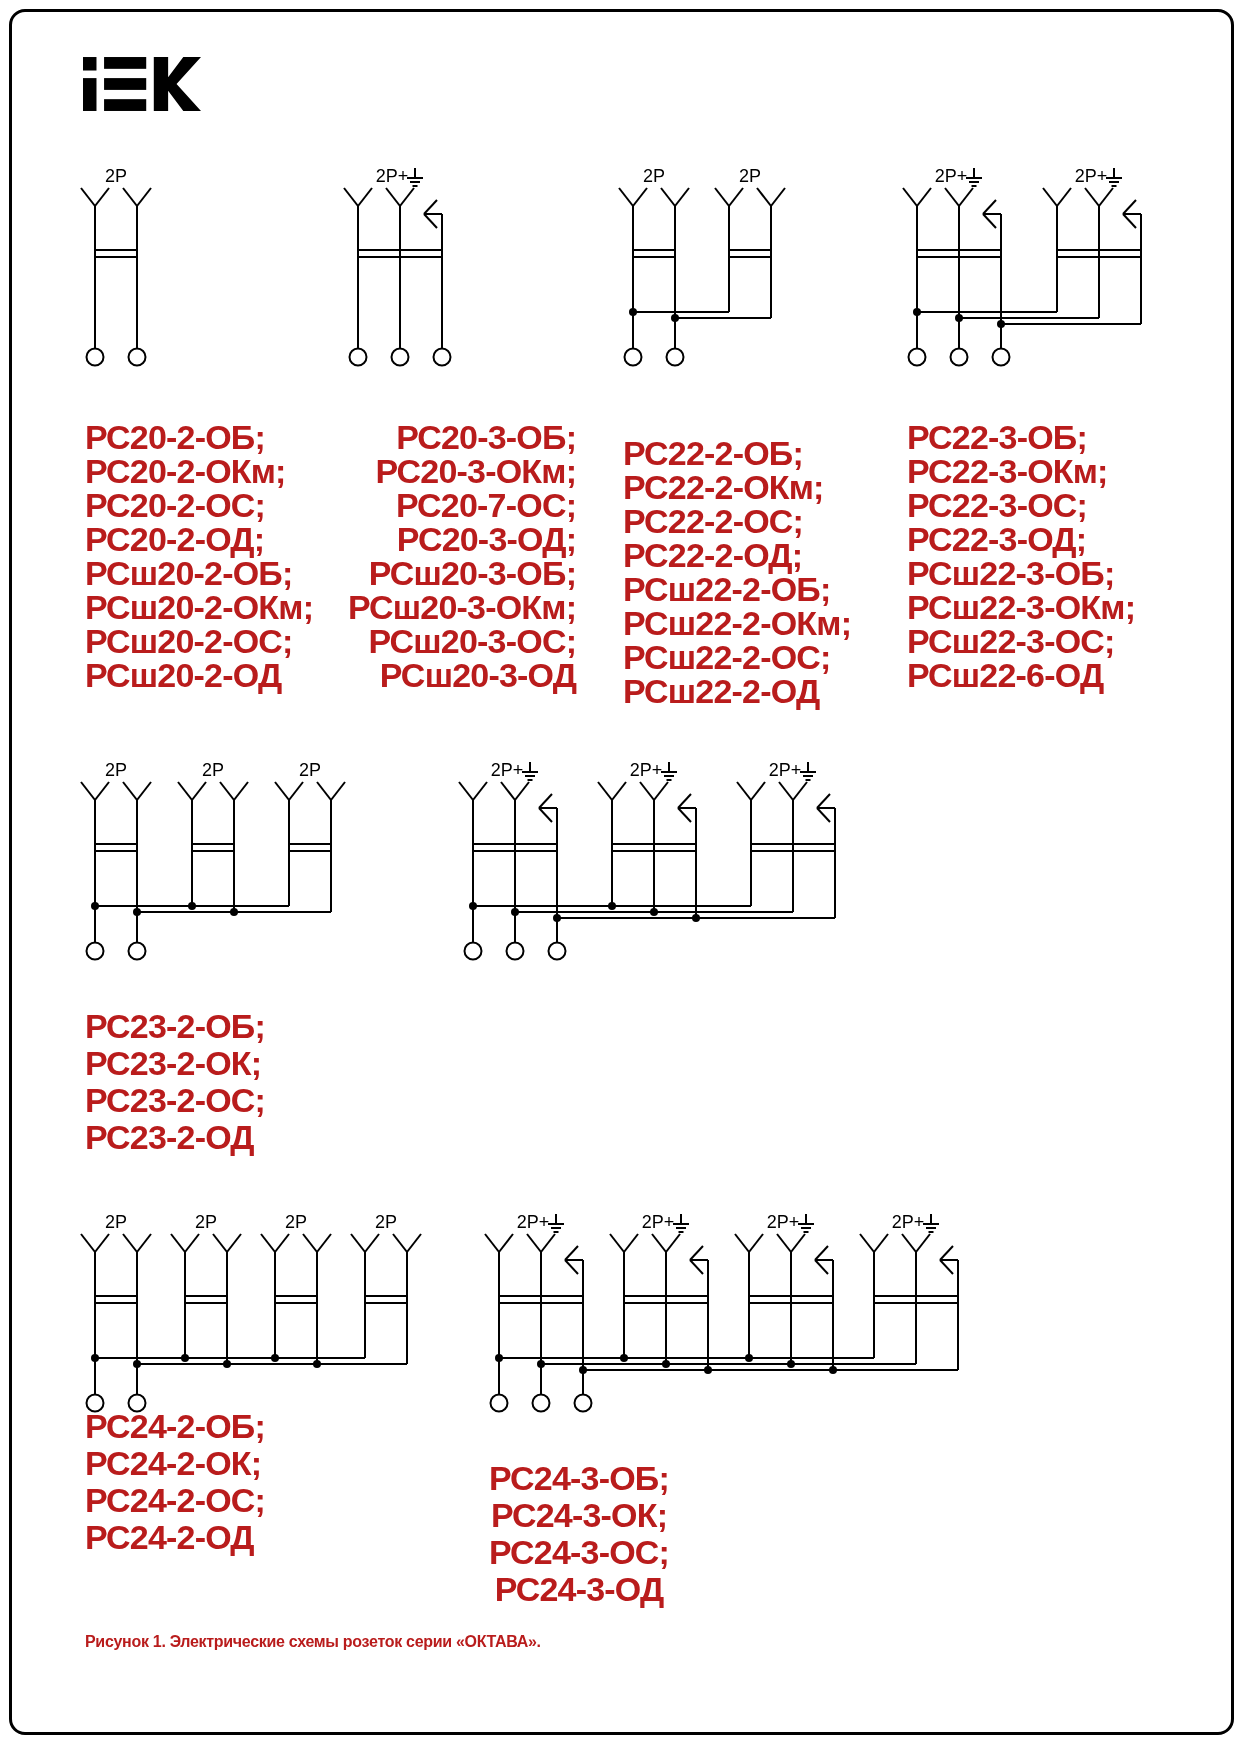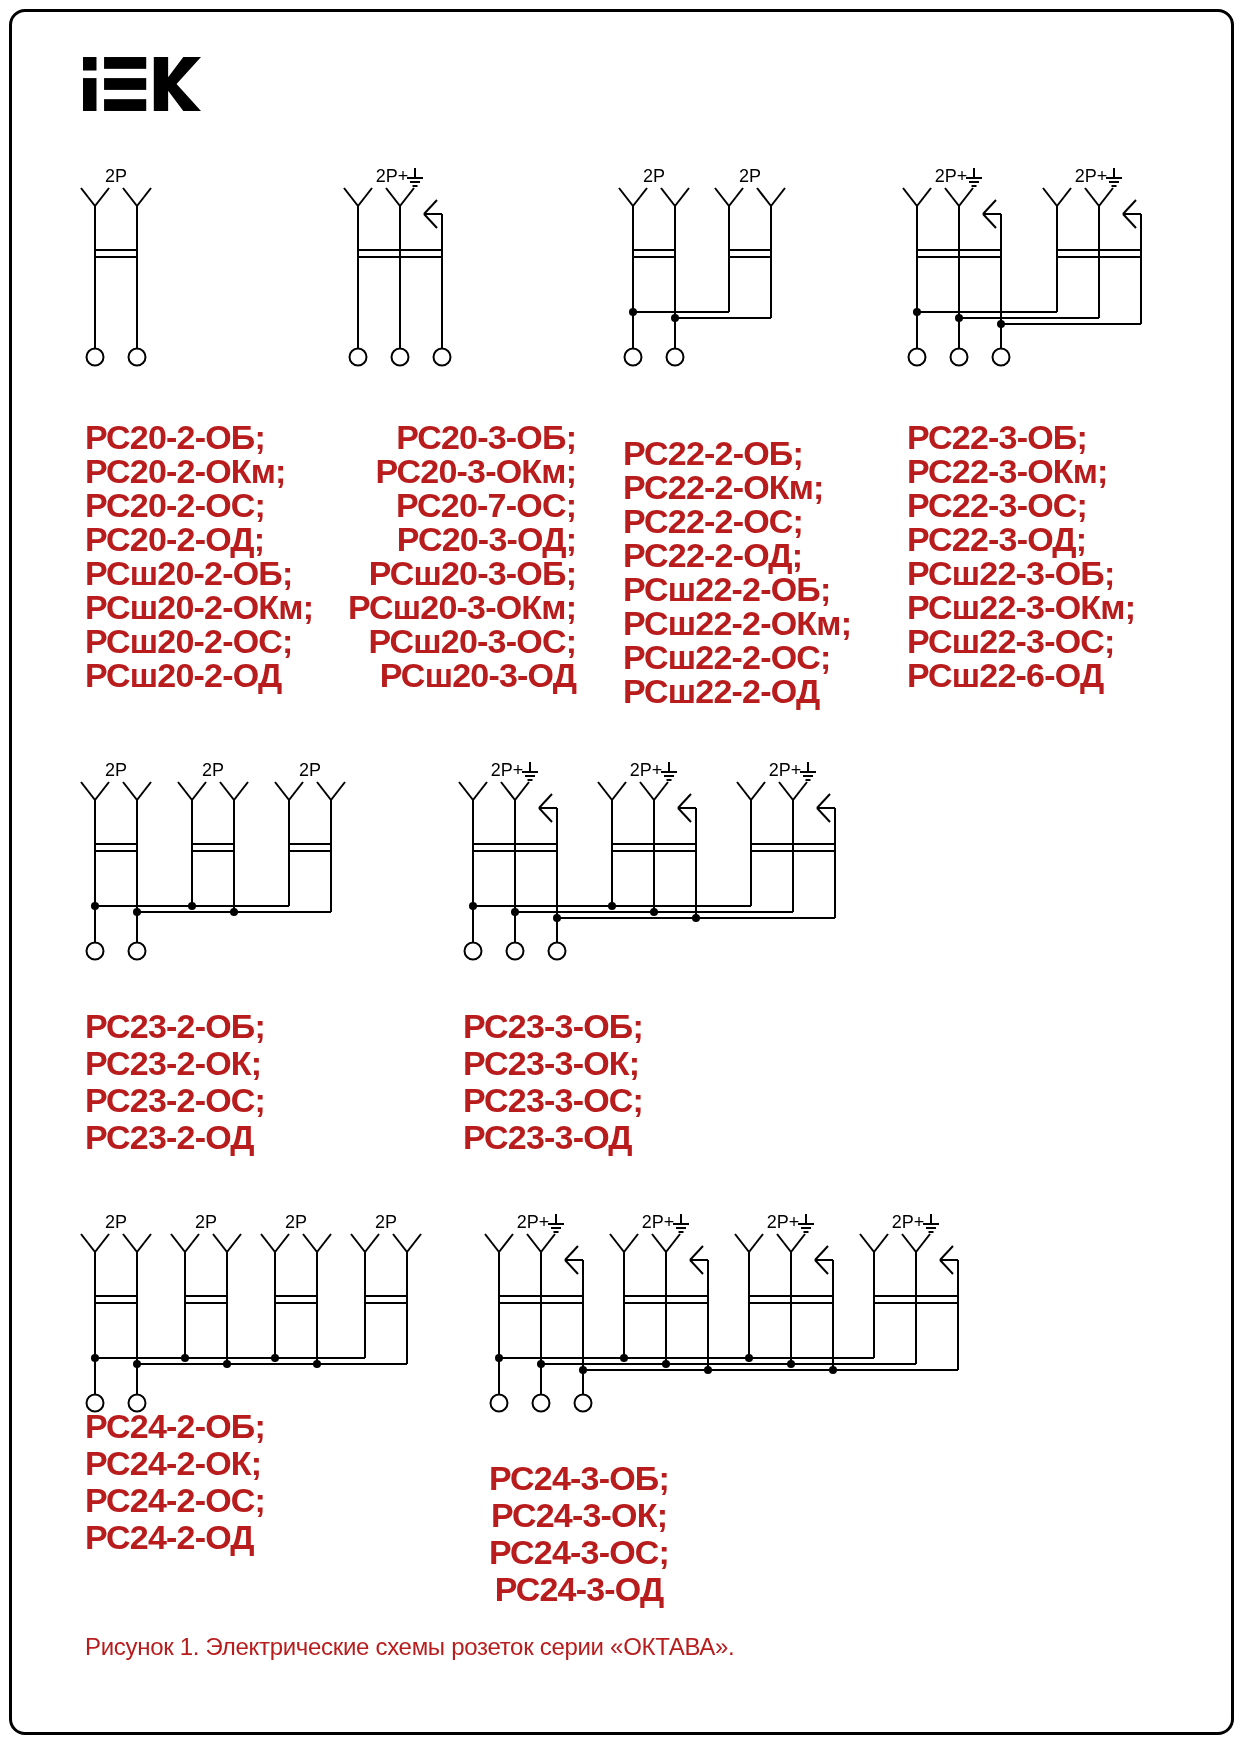--- a/index.html
+++ b/index.html
@@ -12,21 +12,21 @@
     position:absolute;left:9px;top:9px;right:9px;bottom:9px;
     border:3px solid #000;border-radius:16px;pointer-events:none;
   }
   .logo{position:absolute;left:83px;top:57px;}
   .diagram{position:absolute;}
   .model-list{
     position:absolute;font-size:34px;font-weight:700;letter-spacing:-0.8px;margin-top:8px;
   }
   .model-line{white-space:nowrap;}
   .caption{
-    position:absolute;left:85px;top:1633px;font-size:24px;font-weight:400;
+    position:absolute;left:85px;top:1633px;font-size:16px;font-weight:700;
     letter-spacing:-0.3px;white-space:nowrap;
   }
   svg text{font-family:"Liberation Sans","DejaVu Sans",sans-serif;}
 </style>
 </head>
 <body>
 
 <div class="page">
   <div class="page-border"></div>
 
@@ -502,26 +502,20 @@
       <div class="model-line">РСш22-3-ОКм;</div>
       <div class="model-line">РСш22-3-ОС;</div>
       <div class="model-line">РСш22-6-ОД</div>
     </div>
   <div id="l4" class="model-list" style="left: 85px; top: 1000px; line-height: 37px;">
       <div class="model-line">РС23-2-ОБ;</div>
       <div class="model-line">РС23-2-ОК;</div>
       <div class="model-line">РС23-2-ОС;</div>
       <div class="model-line">РС23-2-ОД</div>
     </div>
-  <div id="l5" class="model-list" style="left: 463px; top: 1000px; line-height: 37px;">
-      <div class="model-line">РС23-3-ОБ;</div>
-      <div class="model-line">РС23-3-ОК;</div>
-      <div class="model-line">РС23-3-ОС;</div>
-      <div class="model-line">РС23-3-ОД</div>
-    </div>
   <div id="l6" class="model-list" style="left: 85px; top: 1400px; line-height: 37px;">
       <div class="model-line">РС24-2-ОБ;</div>
       <div class="model-line">РС24-2-ОК;</div>
       <div class="model-line">РС24-2-ОС;</div>
       <div class="model-line">РС24-2-ОД</div>
     </div>
   <div id="l7" class="model-list" style="left: 489px; top: 1452px; line-height: 37px; text-align: center;">
       <div class="model-line">РС24-3-ОБ;</div>
       <div class="model-line">РС24-3-ОК;</div>
       <div class="model-line">РС24-3-ОС;</div>

